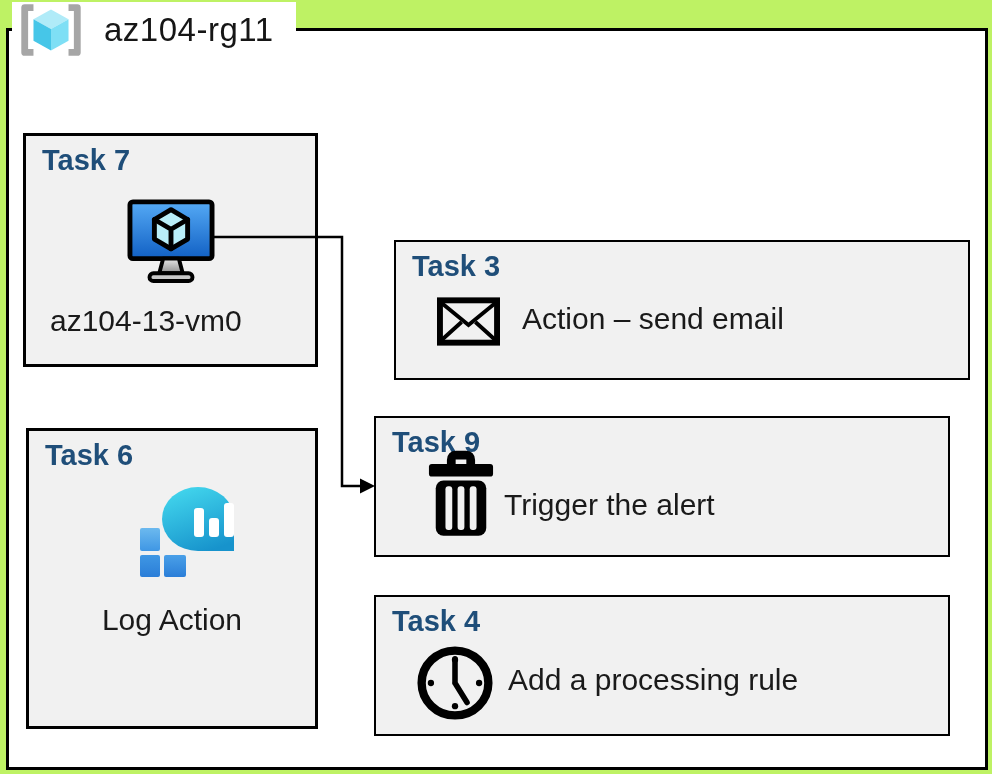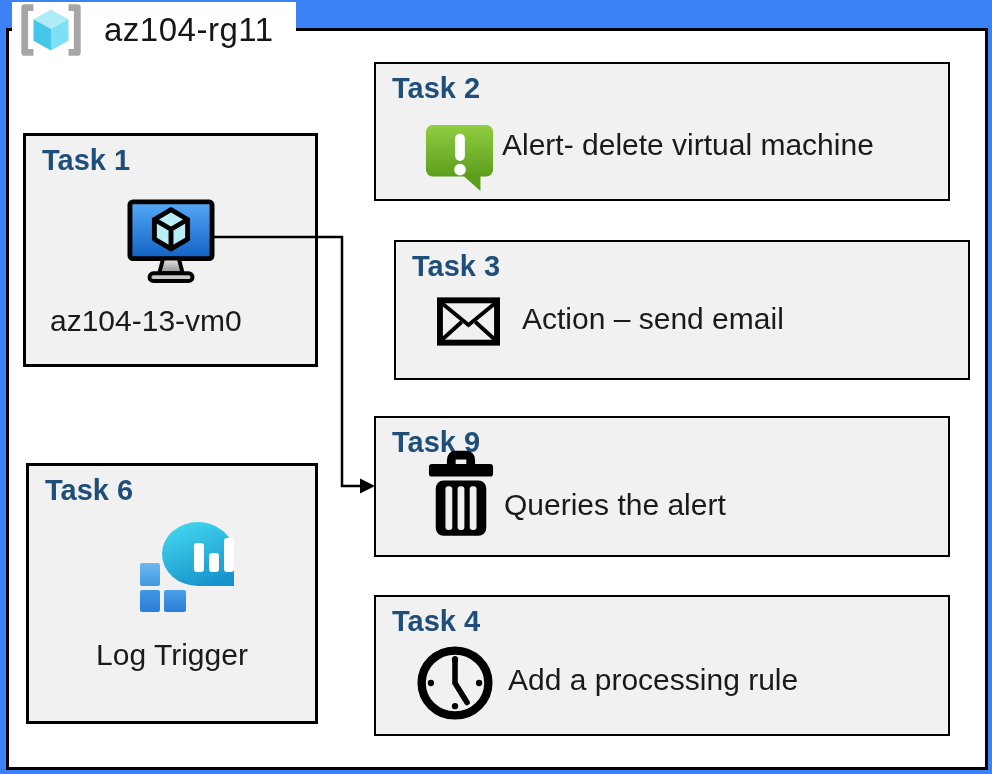--- a/index.html
+++ b/index.html
@@ -1,17 +1,17 @@
 <!DOCTYPE html>
 <html style="--task_header: #1f4e79; --box_fill: #f1f1f1; --box_border: #000000; --alert_green: #76b82a; --vm_screen_blue: #2f8ae0; --azure_square_blue: #2e86dd; --droplet_cyan: #2bbfe2; --rg_cube_cyan: #5fd2ee; --bracket_gray: #a6a6a6;"><head>
 <meta charset="utf-8">
 <style>
   html,body{margin:0;padding:0;background:#fff;}
   .canvas{
-    position:relative;width:992px;height:774px;background:#3b82f6;overflow:hidden;
+    position:relative;width:992px;height:774px;background:#bef264;overflow:hidden;
     font-family:"Liberation Sans", sans-serif;color:#111;
   }
   .outer-box{
     position:absolute;left:6px;top:28px;width:982px;height:742px;
     border:3px solid #000;box-sizing:border-box;background:#fff;
   }
   .rg-header{
     position:absolute;left:12px;top:2px;height:56px;z-index:4;
     display:flex;align-items:center;gap:16px;background:#fff;
     padding:0 22px 0 2px;
@@ -25,21 +25,21 @@
   .task-header{
     position:absolute;left:16px;top:8px;
     font-size:29px;font-weight:bold;color:var(--task_header,#1f4e79);
   }
   .task-label{
     position:absolute;font-size:30px;color:#1a1a1a;white-space:nowrap;
   }
   #task1{left:23px;top:133px;width:295px;height:234px;}
   #task1 .icon-slot{position:absolute;left:0;right:0;top:62px;text-align:center;}
   #task1 .task-label{left:24px;top:168px;}
-  #task6{left:26px;top:428px;width:292px;height:261px;margin-top:35px;}
+  #task6{left:26px;top:428px;width:292px;height:301px;}
   #task6 .icon-slot{position:absolute;left:111px;top:56px;}
   #task6 .task-label{left:0;right:0;top:172px;text-align:center;}
   #task2{left:374px;top:62px;width:576px;height:139px;}
   #task3{left:374px;top:240px;width:576px;height:140px;margin-left:20px;}
   #task4{left:374px;top:416px;width:576px;height:141px;}
   #task5{left:374px;top:595px;width:576px;height:141px;}
   #task2 .icon-slot{position:absolute;left:48px;top:56px;}
   #task2 .task-label{left:126px;top:64px;}
   #task3 .icon-slot{position:absolute;left:41px;top:55px;}
   #task3 .task-label{left:126px;top:60px;}
@@ -79,21 +79,21 @@
       <path d="M20 4 H11 V50 H20" fill="none" stroke="#a6a6a6" stroke-width="7" stroke-linejoin="round"></path>
       <path d="M56 4 H65 V50 H56" fill="none" stroke="#a6a6a6" stroke-width="7" stroke-linejoin="round"></path>
       <polygon points="38,6 56,16 38,26 20,16" fill="#b0ebf8"></polygon>
       <polygon points="20,16 38,26 38,48 20,38" fill="#46c6e8"></polygon>
       <polygon points="38,26 56,16 56,38 38,48" fill="#7edff5"></polygon>
     </svg>
     <span class="rg-title">az104-rg11</span>
   </div>
 
   <div class="task-box thick" id="task1">
-    <div class="task-header">Task 1</div>
+    <div class="task-header">Task 7</div>
     <div class="icon-slot">
       <svg width="90" height="86" viewBox="0 0 92 88">
         <defs>
           <linearGradient id="scr" x1="0" y1="0" x2="0" y2="1">
             <stop offset="0" stop-color="#55aaf5"></stop>
               <stop offset="1" stop-color="#1160c4"></stop>
           </linearGradient>
           <linearGradient id="stand" x1="0" y1="0" x2="0" y2="1">
             <stop offset="0" stop-color="#e8e8e8"></stop>
               <stop offset="1" stop-color="#8f8f8f"></stop>
@@ -116,41 +116,23 @@
         <div class="la-sq a"></div>
         <div class="la-sq b"></div>
         <div class="la-sq c"></div>
         <div class="la-drop">
           <div class="la-bar b1"></div>
           <div class="la-bar b2"></div>
           <div class="la-bar b3"></div>
         </div>
       </div>
     </div>
-    <div class="task-label">Log Trigger</div>
+    <div class="task-label">Log Action</div>
   </div>
 
-  <div class="task-box" id="task2">
-    <div class="task-header">Task 2</div>
-    <div class="icon-slot">
-      <svg width="72" height="74" viewBox="0 0 74 76">
-        <defs>
-          <linearGradient id="grn" x1="0" y1="0" x2="0" y2="1">
-            <stop offset="0" stop-color="#90cd42"></stop>
-              <stop offset="1" stop-color="#5c9e1c"></stop>
-          </linearGradient>
-        </defs>
-        <rect x="2" y="5" width="69" height="53" rx="7" fill="url(#grn)"></rect>
-        <polygon points="39,56 58,56 58,73" fill="#5c9e1c"></polygon>
-        <rect x="32" y="14" width="10" height="28" rx="5" fill="#fff"></rect>
-        <circle cx="37" cy="51" r="6" fill="#fff"></circle>
-      </svg>
-    </div>
-    <div class="task-label">Alert- delete virtual machine</div>
-  </div>
 
   <div class="task-box" id="task3">
     <div class="task-header">Task 3</div>
     <div class="icon-slot">
       <svg width="63" height="49" viewBox="0 0 64 49">
         <rect x="3" y="3" width="58" height="43" fill="none" stroke="#000" stroke-width="6"></rect>
         <path d="M5 6 L32 28 L59 6" fill="none" stroke="#000" stroke-width="4"></path>
         <path d="M5 43 L25 25 M59 43 L39 25" fill="none" stroke="#000" stroke-width="4"></path>
       </svg>
     </div>
@@ -162,21 +144,21 @@
     <div class="icon-slot">
       <svg width="68" height="90" viewBox="0 0 70 92">
         <path d="M25 14 V10 Q25 5 30 5 H40 Q45 5 45 10 V14" fill="none" stroke="#000" stroke-width="9"></path>
         <rect x="2" y="14" width="66" height="13" rx="3" fill="#000"></rect>
         <rect x="9" y="31" width="52" height="57" rx="8" fill="#000"></rect>
         <rect x="19" y="37" width="7" height="45" rx="3" fill="#f1f1f1"></rect>
         <rect x="31.5" y="37" width="7" height="45" rx="3" fill="#f1f1f1"></rect>
         <rect x="44" y="37" width="7" height="45" rx="3" fill="#f1f1f1"></rect>
       </svg>
     </div>
-    <div class="task-label">Queries the alert</div>
+    <div class="task-label">Trigger the alert</div>
   </div>
 
   <div class="task-box" id="task5">
     <div class="task-header">Task 4</div>
     <div class="icon-slot">
       <svg width="78" height="76" viewBox="0 0 84 82">
         <ellipse cx="42" cy="41" rx="36" ry="35" fill="none" stroke="#000" stroke-width="9"></ellipse>
         <circle cx="42" cy="16" r="3.4" fill="#000"></circle>
         <circle cx="68" cy="41" r="3.4" fill="#000"></circle>
         <circle cx="42" cy="66" r="3.4" fill="#000"></circle>

